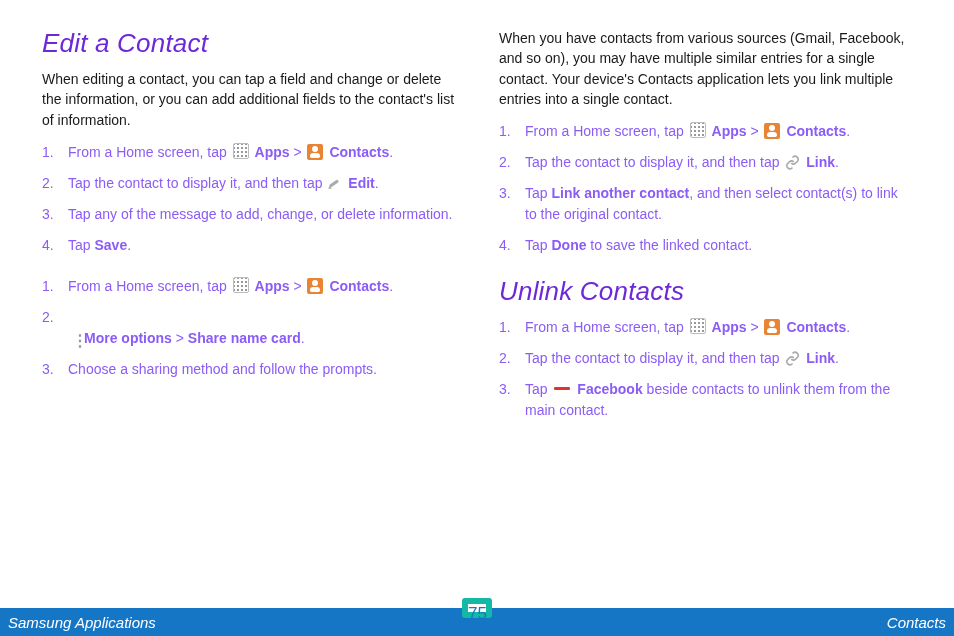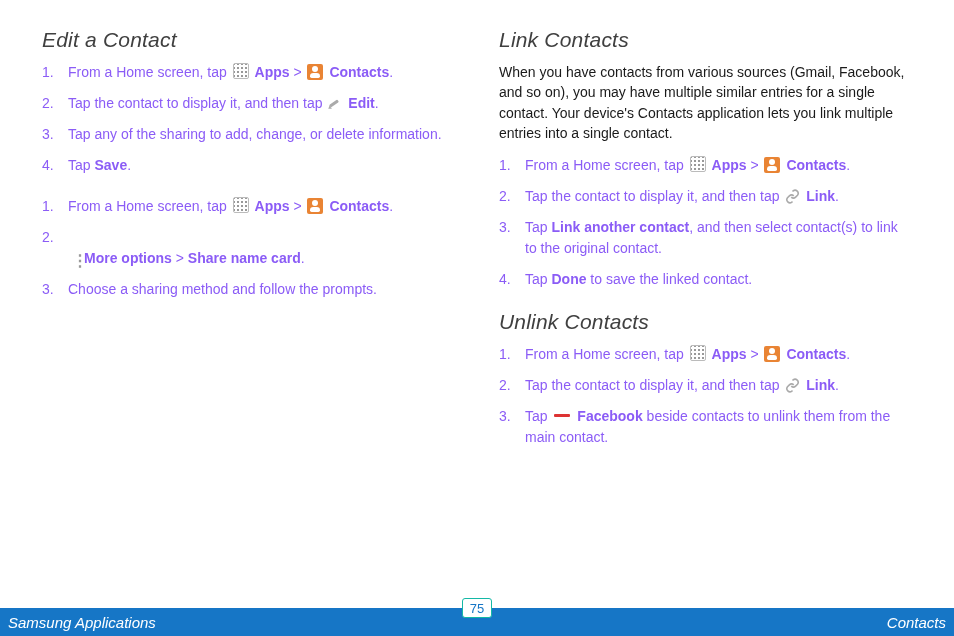--- a/index.html
+++ b/index.html
@@ -20,22 +20,22 @@
     height: 594px;
   }
   .col {
     flex: 1;
     min-width: 0;
   }
   h2.section-heading {
     font-family: Arial, Helvetica, sans-serif;
     font-weight: 400;
     font-style: italic;
-    font-size: 21px;
-    color: #404040;
+    font-size: 26px;
+    color: #6d28d9;
     margin-bottom: 10px;
     letter-spacing: 0.2px;
   }
   p.intro {
     line-height: 1.45;
     margin-bottom: 12px;
     color: #1a1a1a;
   }
   ol.steps {
     list-style: none;
@@ -165,51 +165,52 @@
     font-size: 15px;
     padding: 0 8px;
   }
   .footer .page-num {
     position: absolute;
     left: 50%;
     transform: translateX(-50%);
     top: -10px;
     background: #fff;
     color: #1676c6;
-    border: 1px solid #14b8a6;
+    border: 6px solid #14b8a6;
     border-radius: 3px;
     width: 30px; height: 20px;
     line-height: 19px;
     text-align: center;
     font-style: normal;
-    font-size: 13px;
+    font-size: 17px;
   }
   .sect-block { margin-bottom: 18px; }
 </style>
 </head>
 <body>
 
 <div class="page">
 
   <div class="col">
 
     <div class="sect-block">
       <h2 class="section-heading">Edit a Contact</h2>
+      <p class="intro">When editing a contact, you can tap a field and change or delete the information, or you can add additional fields to the contact's list of information.</p>
       <ol class="steps">
         <li>
           <span>From a Home screen, tap </span><span class="apps-grid"></span>
           <span class="b">Apps</span><span> &gt; </span><span class="contact-icon"></span>
           <span class="b">Contacts</span><span>.</span>
         </li>
         <li>
           <span>Tap the contact to display it, and then tap </span><span class="pencil-icon"></span>
           <span class="b">Edit</span><span>.</span>
         </li>
         <li>
-          <span>Tap any of the sharing to add, change, or delete information.</span>
+          <span>Tap any of the message to add, change, or delete information.</span>
         </li>
         <li>
           <span>Tap </span><span class="b">Save</span><span>.</span>
         </li>
       </ol>
     </div>
 
     <div class="sect-block">
       <ol class="steps">
         <li>
@@ -225,21 +226,20 @@
           <span>Choose a sharing method and follow the prompts.</span>
         </li>
       </ol>
     </div>
 
   </div>
 
   <div class="col">
 
     <div class="sect-block">
-      <h2 class="section-heading">Link Contacts</h2>
       <p class="intro">When you have contacts from various sources (Gmail, Facebook, and so on), you may have multiple similar entries for a single contact. Your device's Contacts application lets you link multiple entries into a single contact.</p>
       <ol class="steps">
         <li>
           <span>From a Home screen, tap </span><span class="apps-grid"></span>
           <span class="b">Apps</span><span> &gt; </span><span class="contact-icon"></span>
           <span class="b">Contacts</span><span>.</span>
         </li>
         <li>
           <span>Tap the contact to display it, and then tap </span><span class="link-icon"><svg viewBox="0 0 24 24">
                 <path fill="none" stroke="#aaa" stroke-width="2.5" d="M10 13a5 5 0 007 0l3-3a5 5 0 00-7-7l-1 1M14 11a5 5 0 00-7 0l-3 3a5 5 0 007 7l1-1"></path>

